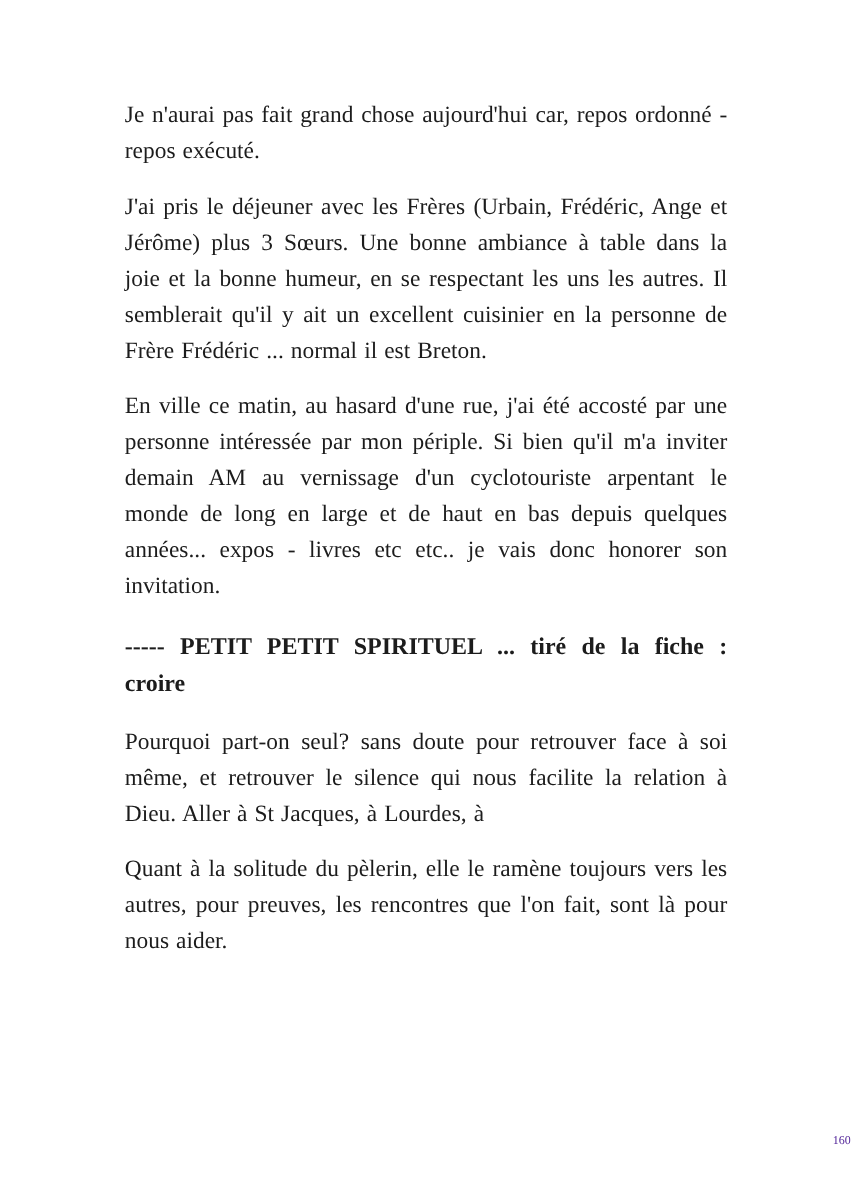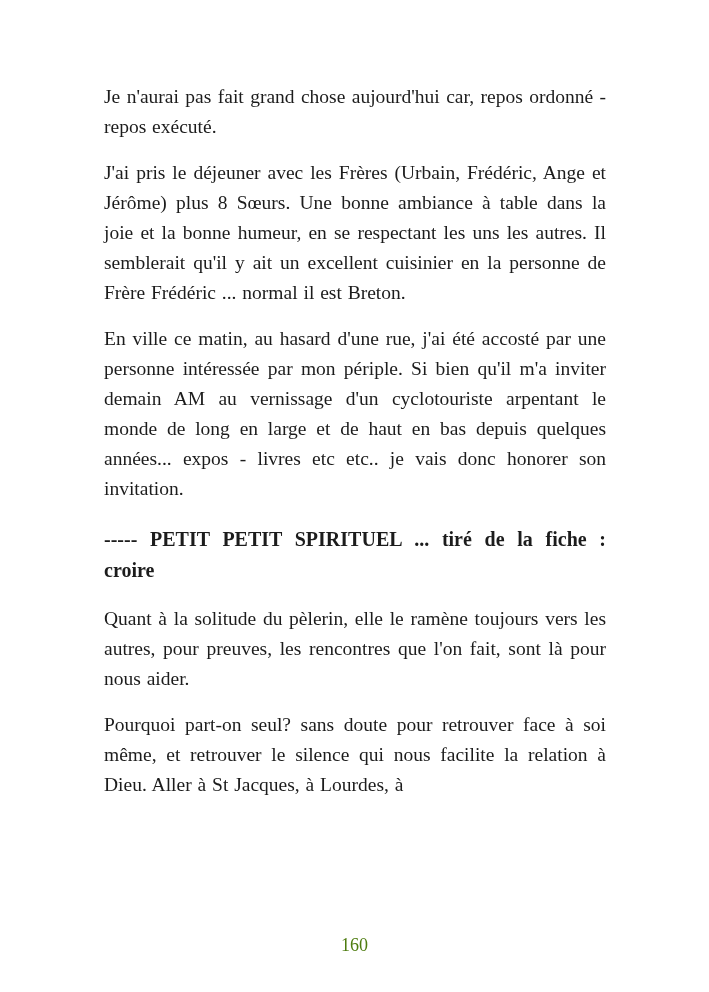--- a/index.html
+++ b/index.html
@@ -39,31 +39,31 @@
     line-height: 31px;
     margin: 20px 0 18px 0;
     text-align: justify;
     word-spacing: 2px;
   }
   .page-number {
     position: absolute;
     left: 0;
     bottom: 36px;
     width: 100%;
-    text-align: center;
-    font-size: 18px;
-    color: #4d7c0f;
+    text-align: right;
+    font-size: 10px;
+    color: #4c1d95;
   }
 </style>
 </head>
 <body>
 
 <div class="page">
   <div class="text-block">
     <p class="para">Je n'aurai pas fait grand chose aujourd'hui car, repos ordonné - repos exécuté.</p>
-    <p class="para">J'ai pris le déjeuner avec les Frères (Urbain, Frédéric, Ange et Jérôme) plus 8 Sœurs. Une bonne ambiance à table dans la joie et la bonne humeur, en se respectant les uns les autres. Il semblerait qu'il y ait un excellent cuisinier en la personne de Frère Frédéric ... normal il est Breton.</p>
+    <p class="para">J'ai pris le déjeuner avec les Frères (Urbain, Frédéric, Ange et Jérôme) plus 3 Sœurs. Une bonne ambiance à table dans la joie et la bonne humeur, en se respectant les uns les autres. Il semblerait qu'il y ait un excellent cuisinier en la personne de Frère Frédéric ... normal il est Breton.</p>
     <p class="para">En ville ce matin, au hasard d'une rue, j'ai été accosté par une personne intéressée par mon périple. Si bien qu'il m'a inviter demain AM au vernissage d'un cyclotouriste arpentant le monde de long en large et de haut en bas depuis quelques années... expos - livres etc etc.. je vais donc honorer son invitation.</p>
     <p class="heading">-----  PETIT PETIT SPIRITUEL ... tiré de la fiche : croire</p>
+    <p class="para">Pourquoi part-on seul? sans doute pour retrouver face à soi même, et retrouver le silence qui nous facilite la relation à Dieu. Aller à St Jacques, à Lourdes, à</p>
     <p class="para">Quant à la solitude du pèlerin, elle le ramène toujours vers les autres, pour preuves, les rencontres que l'on fait, sont là pour nous aider.</p>
-    <p class="para">Pourquoi part-on seul? sans doute pour retrouver face à soi même, et retrouver le silence qui nous facilite la relation à Dieu. Aller à St Jacques, à Lourdes, à</p>
   </div>
   <div class="page-number">160</div>
 </div>
 
 </body></html>

